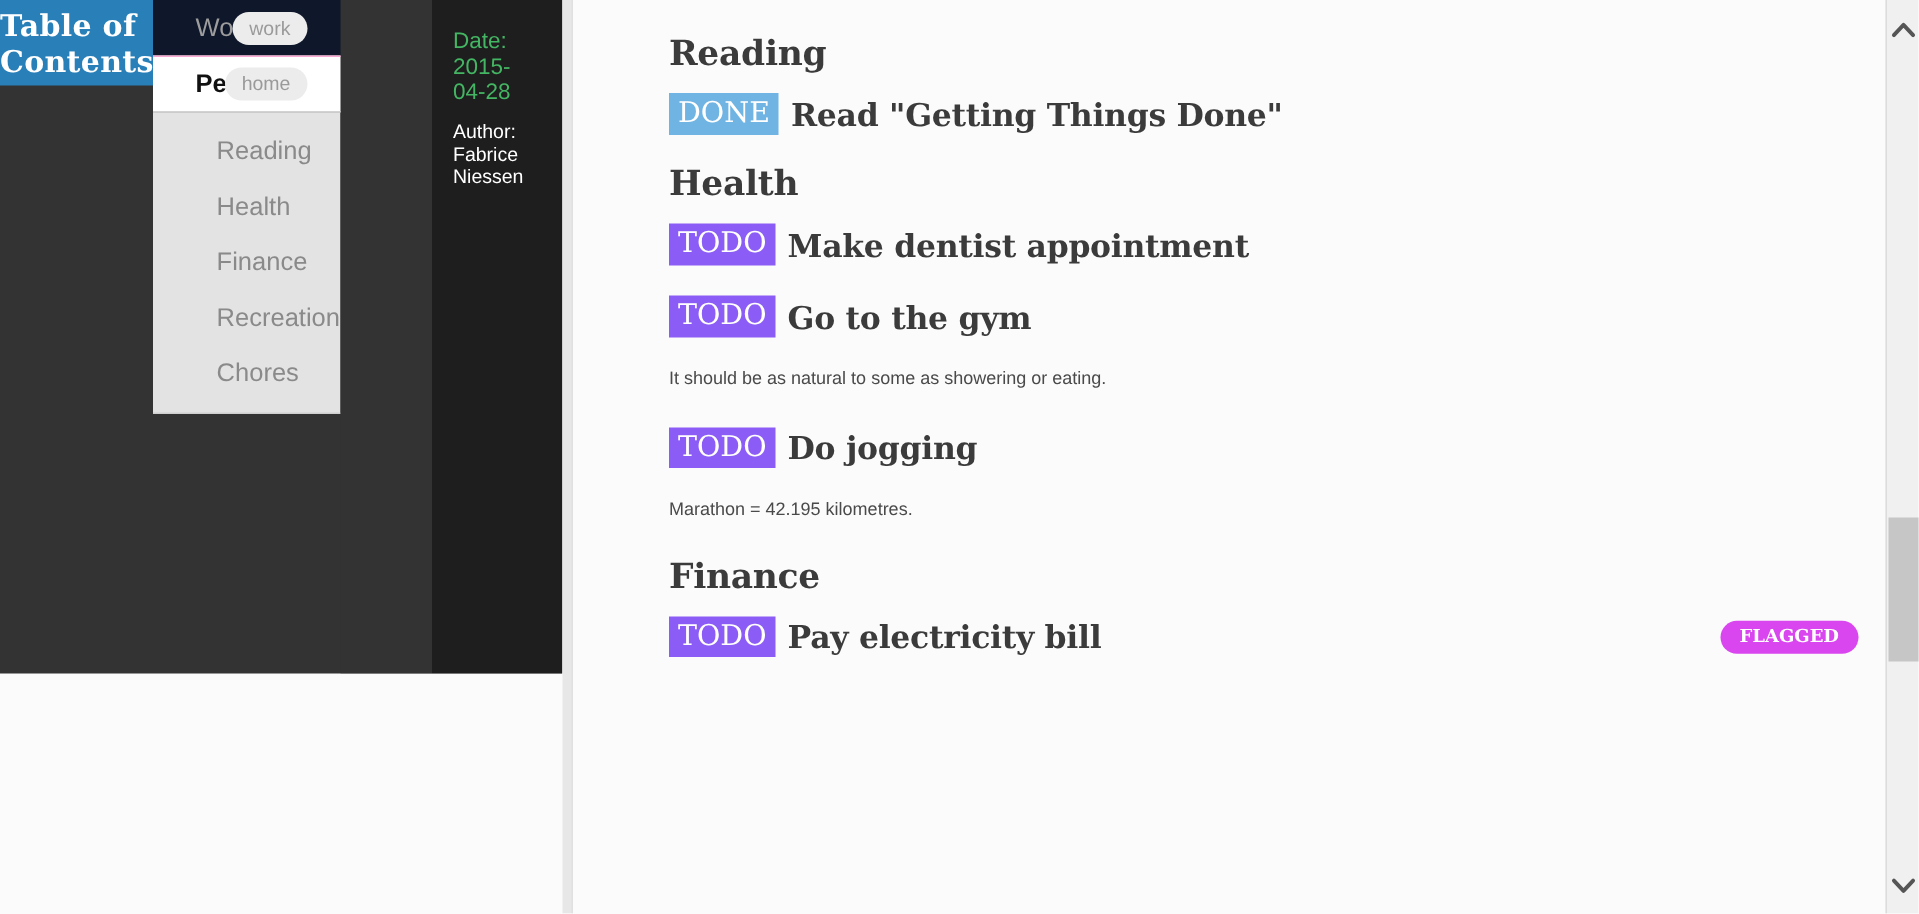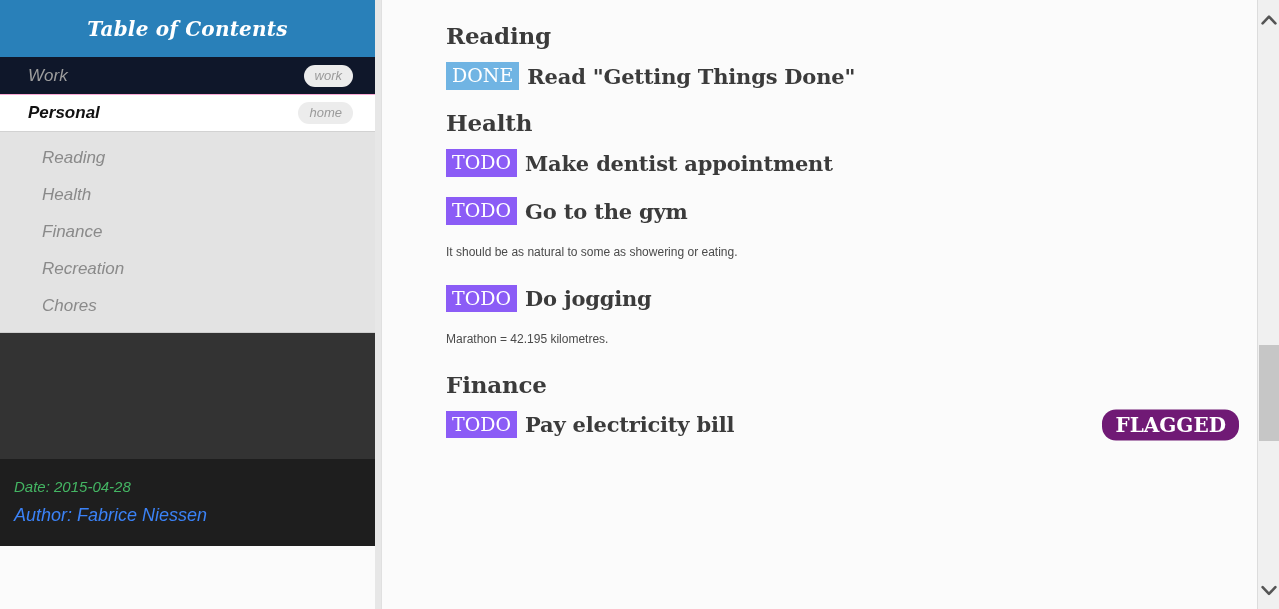--- a/index.html
+++ b/index.html
@@ -15,28 +15,27 @@
   #app {
     position: relative;
     width: 1279px;
     height: 609px;
     display: flex;
   }
 
   
   #sidebar {
     width: 375px;
-    height: 546px;
+    height: 449px;
     flex: 0 0 375px;
     background: #333333;
     display: flex;
-    flex-direction: column;
+    flex-direction: row;
     position: relative;
     overflow: hidden;
-    font-style: italic;
   }
 
   #toc-header {
     height: 57px;
     flex: 0 0 57px;
     background: #2980b9;
     color: #ffffff;
     font-family: "DejaVu Serif", serif;
     font-weight: bold;
     font-size: 20px;
@@ -100,22 +99,22 @@
     flex: 0 0 87px;
     background: #1e1e1e;
     padding: 19px 16px 0 14px;
   }
   #doc-date {
     color: #44b563;
     font-size: 15px;
     margin-bottom: 10px;
   }
   #doc-author {
-    color: #3b82f6;
-    font-size: 18px;
+    color: #ffffff;
+    font-size: 13px;
   }
 
   
   #main-wrap {
     flex: 1 1 auto;
     position: relative;
     height: 609px;
     display: flex;
     background: #fbfbfb;
   }
@@ -180,25 +179,25 @@
     color: #4a4a4a;
     margin: 0 0 22px 0;
     line-height: 1.45;
   }
 
   .flag-badge {
     position: absolute;
     right: 0;
     top: 50%;
     transform: translateY(-50%);
-    background: #701a75;
+    background: #d946ef;
     color: #ffffff;
     font-family: "DejaVu Serif", serif;
     font-weight: bold;
-    font-size: 20px;
+    font-size: 12px;
     border-radius: 14px;
     padding: 4px 13px 5px 13px;
     line-height: 1.1;
     white-space: nowrap;
   }
 
   
   #scrollbar {
     position: absolute;
     right: 0;

